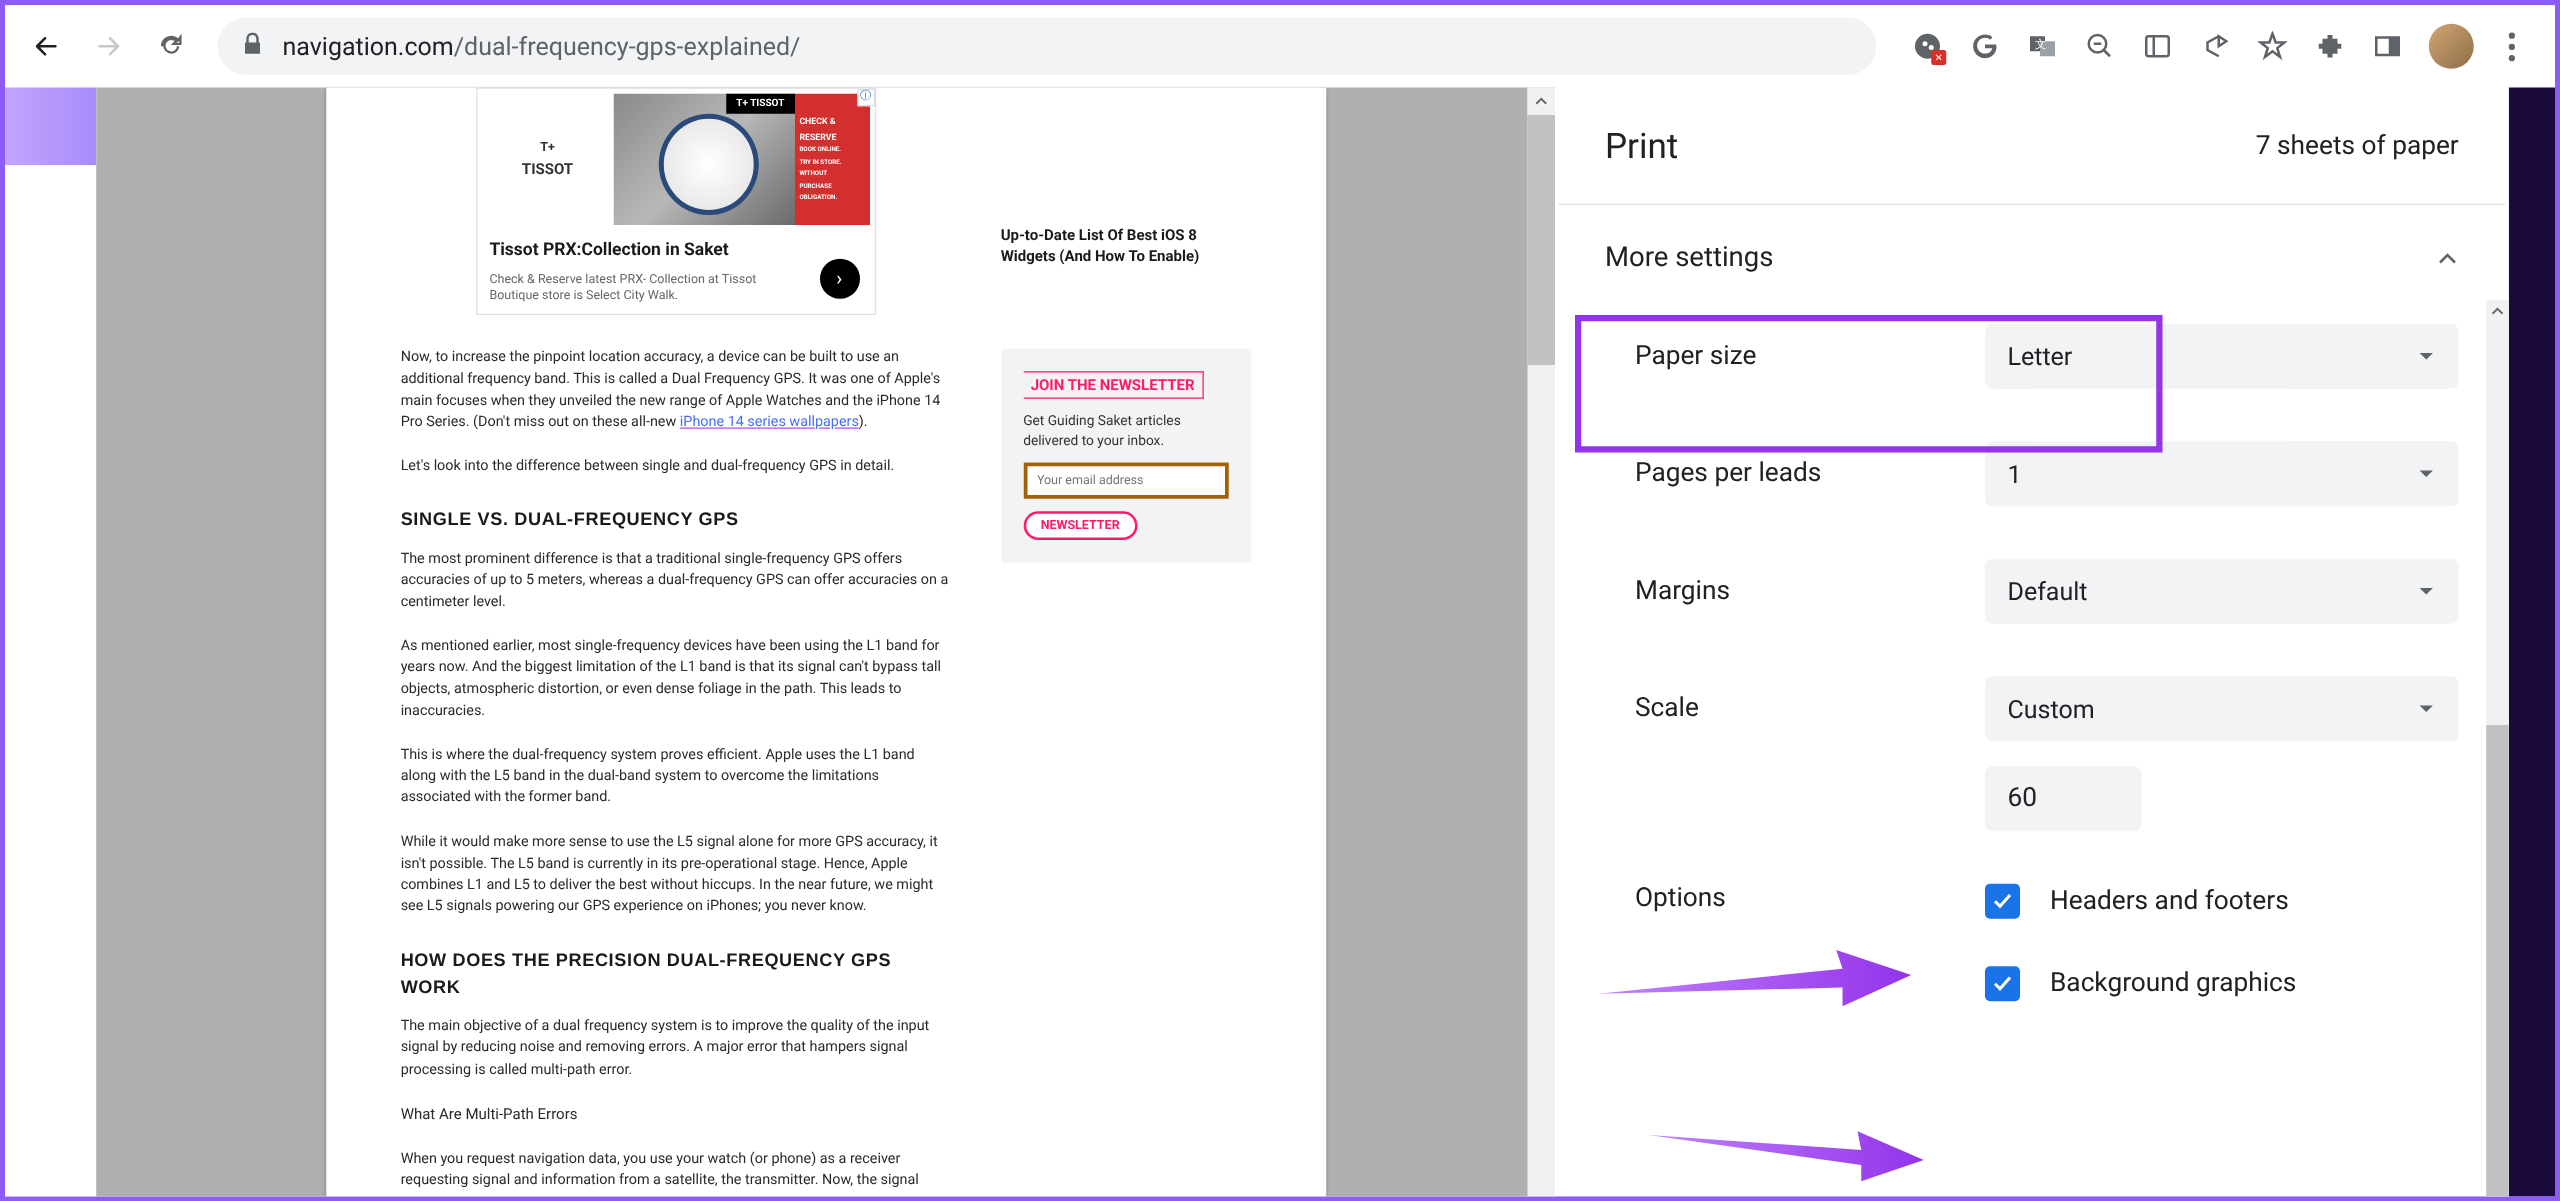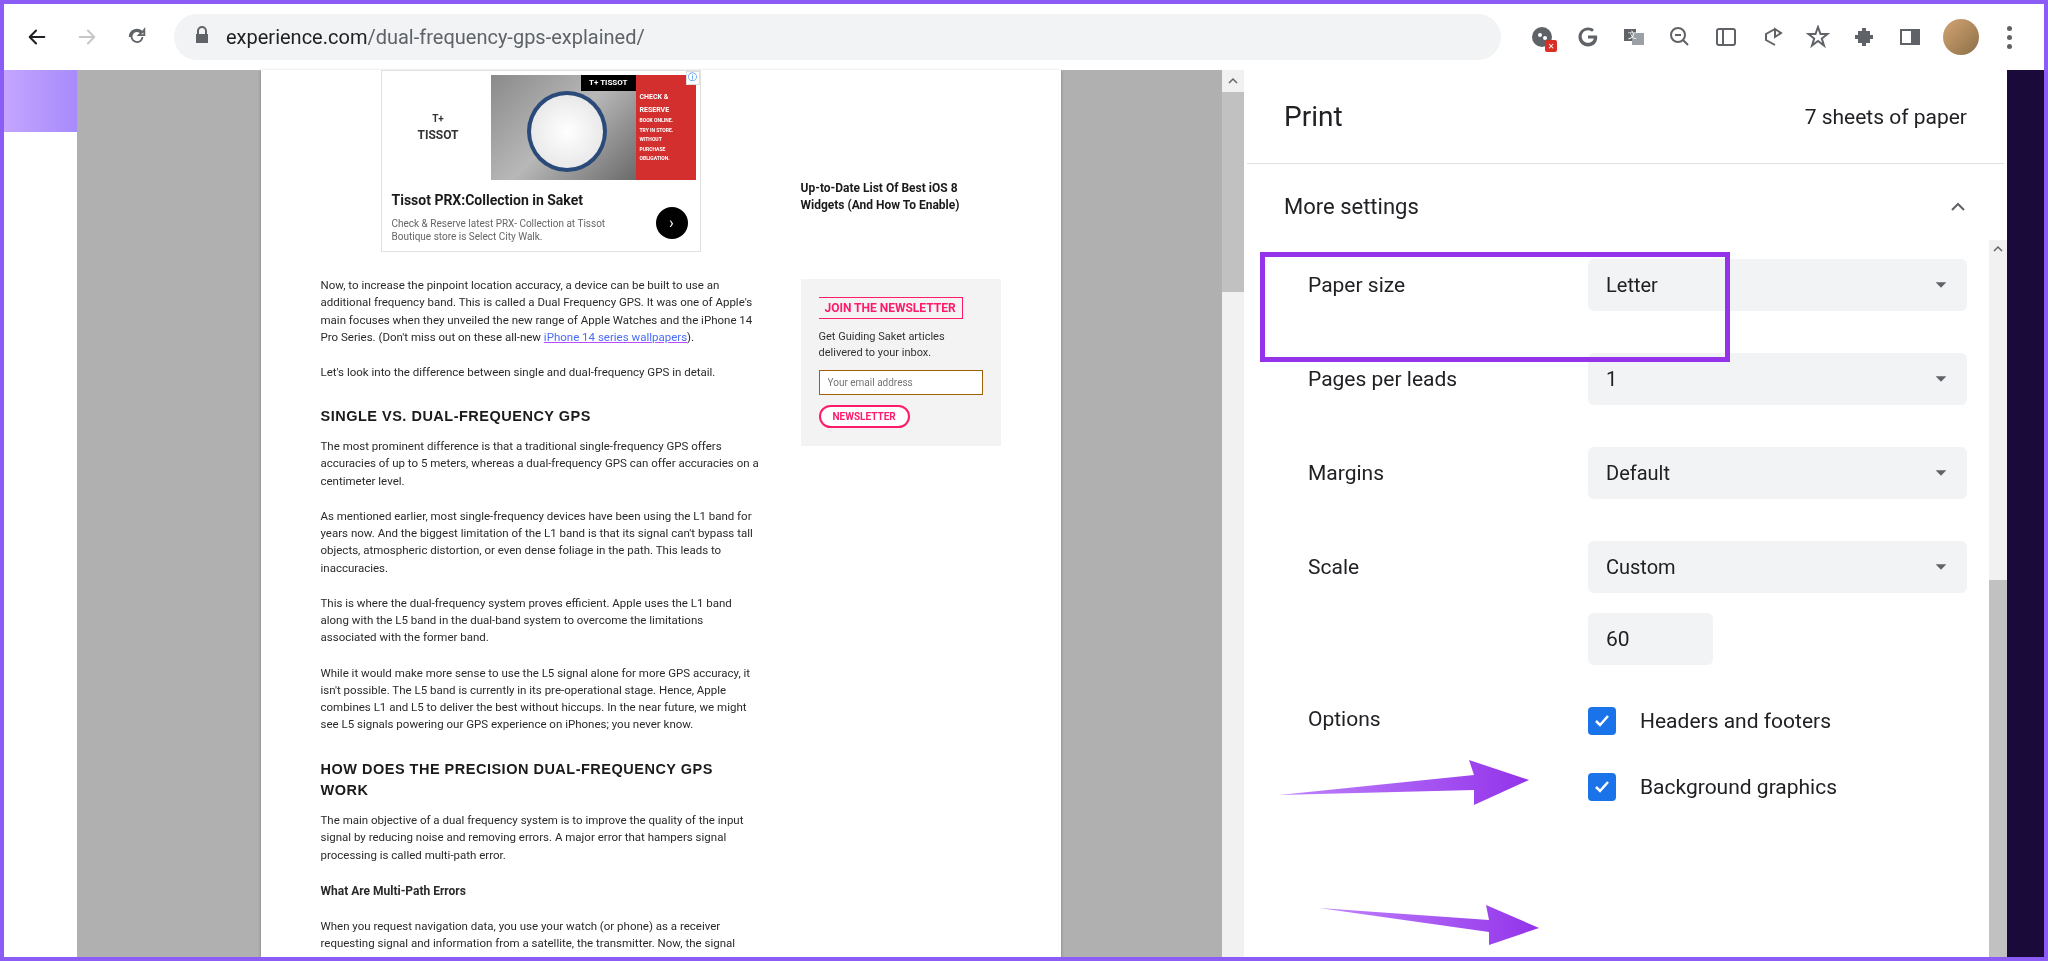--- a/index.html
+++ b/index.html
@@ -39,26 +39,26 @@
 .ad-close { position:absolute; top:0; right:0; font-size:9px; color:#1a73e8; background:#fff; border:1px solid #ddd; width:14px; height:14px; display:flex; align-items:center; justify-content:center; }
 .ad-body { padding:10px 6px 4px; position:relative; }
 .ad-title { font-weight:700; font-size:14px; color:#1a1a1a; margin-bottom:6px; }
 .ad-desc { font-size:10px; color:#666; line-height:1.3; max-width:78%; }
 .ad-arrow { position:absolute; right:8px; bottom:8px; width:32px; height:32px; border-radius:50%; background:#000; color:#fff; display:flex; align-items:center; justify-content:center; font-size:16px; }
 
 .para { margin-bottom:18px; font-size:11.5px; color:#2a2a2a; }
 .link { color:#4a6cf7; text-decoration:underline; text-decoration-color:#b84aff; }
 .h2 { font-weight:900; font-size:14.5px; letter-spacing:0.5px; color:#1a1a1a; margin:25px 0 10px; text-transform:uppercase; font-family:Arial Black,Arial,sans-serif; }
 .h2.wide { font-size:14.5px; }
-.strong { font-weight:700; font-size:12px; }
+.strong { font-weight:400; font-size:12px; }
 
 .newsletter-box { background:#f3f3f3; padding:18px; margin-top:65px; }
 .nl-title { color:#ff1a6b; font-weight:700; font-size:12px; border:1px solid #ff1a6b; border-left:none; padding:2px 6px; display:inline-block; margin-bottom:10px; }
 .nl-desc { font-size:11px; color:#333; margin-bottom:10px; font-weight:400; line-height:1.4; }
-.nl-input { width:100%; border:1px solid #a16207; padding:6px 8px; font-size:10px; margin-bottom:10px; background:#fff; }
+.nl-input { width:100%; border:3px solid #a16207; padding:6px 8px; font-size:10px; margin-bottom:10px; background:#fff; }
 .nl-btn { background:#fff; color:#ff1a6b; border:2px solid #ff1a6b; border-radius:14px; padding:4px 12px; font-size:10px; font-weight:700; cursor:pointer; }
 
 .scroll-track-prev { position:absolute; top:0; right:0; width:22px; height:100%; background:#f1f1f1; }
 .scroll-up-btn { position:absolute; top:0; right:0; width:22px; height:22px; background:#f1f1f1; display:flex; align-items:center; justify-content:center; }
 .scroll-thumb-prev { position:absolute; top:22px; right:0; width:22px; height:200px; background:#c1c1c1; }
 
 .right-gutter { width:37px; background:#1a0a3a; }
 
 .print-panel { flex:1; background:#fff; position:relative; display:flex; flex-direction:column; }
 .print-header { display:flex; justify-content:space-between; align-items:center; padding:30px 40px; }
@@ -111,21 +111,21 @@
       <svg viewBox="0 0 24 24">
         <path d="M4 12a8 8 0 0 1 14-5.3L20 4v6h-6l2.5-2.5A6 6 0 1 0 18 12" stroke="#5f6368" stroke-width="2" fill="none"></path>
       </svg>
     </button>
   <div class="url-bar">
     <span class="lock-ic">
       <svg width="16" height="18" viewBox="0 0 16 18">
           <path d="M3 8V5a5 5 0 0 1 10 0v3h1v9H2V8h1zm2 0h6V5a3 3 0 0 0-6 0v3z" fill="#5f6368"></path>
         </svg>
     </span>
-    <span class="url-host">experience.com</span>
+    <span class="url-host">navigation.com</span>
       <span class="url-path">/dual-frequency-gps-explained/</span>
   </div>
   <div class="ext-area">
     <span class="ext-ic" style="position:relative">
       <svg width="24" height="24" viewBox="0 0 24 24">
           <circle cx="12" cy="12" r="10" fill="#5f6368"></circle>
           <circle cx="10" cy="10" r="2" fill="#fff"></circle>
           <circle cx="15" cy="13" r="2" fill="#fff"></circle>
         </svg>
       <span style="position:absolute;bottom:-2px;right:-2px;width:12px;height:12px;background:#d93025;border-radius:2px;font-size:8px;color:#fff;display:flex;align-items:center;justify-content:center">✕</span>

